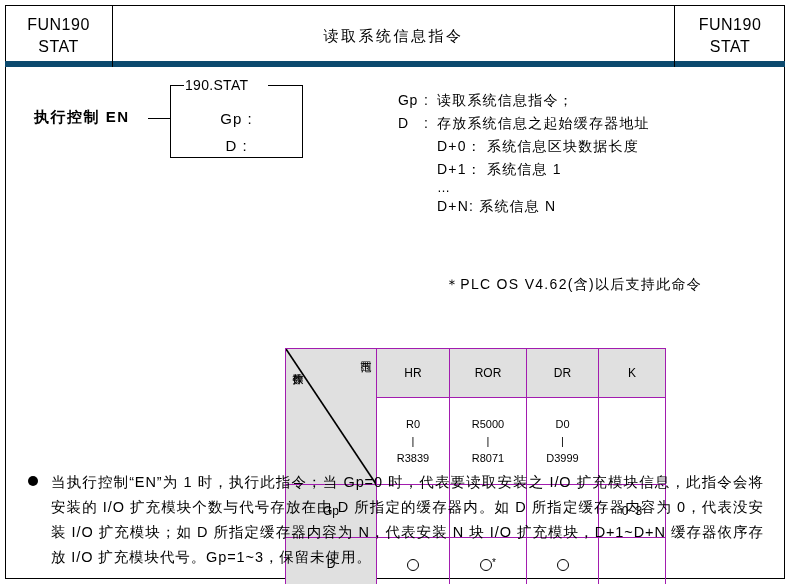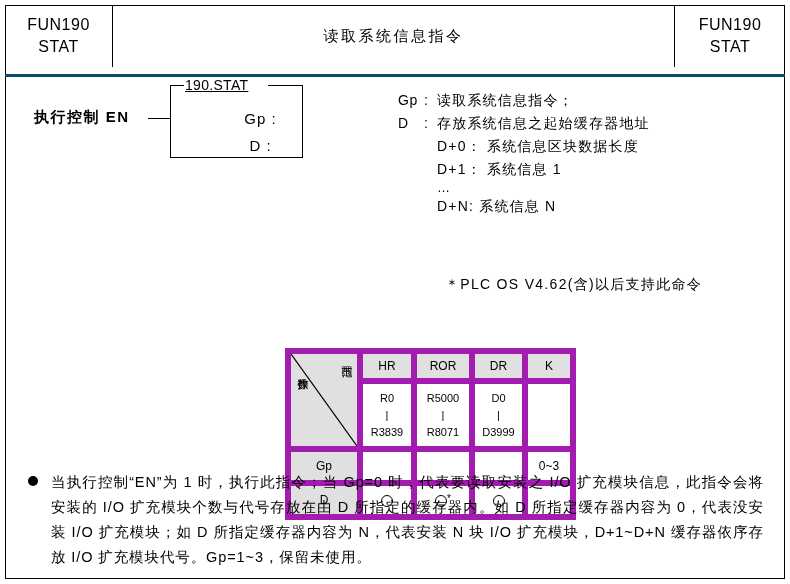--- a/index.html
+++ b/index.html
@@ -26,23 +26,23 @@
     border: 1px solid #000;
     box-sizing: border-box;
   }
 
   
   .header-row {
     position: absolute;
     left: 5px;
     top: 5px;
     width: 780px;
-    height: 72px;
+    height: 62px;
     box-sizing: border-box;
-    border-bottom: 3px solid #0c4a6e;
+    border-bottom: 6px solid #0c4a6e;
   }
   .header-cell {
     position: absolute;
     top: 0;
     height: 62px;
     display: flex;
     flex-direction: column;
     align-items: center;
     justify-content: center;
     box-sizing: border-box;
@@ -121,31 +121,29 @@
   }
   .fb-title {
     position: absolute;
     left: 184px;
     top: 77px;
     font-size: 14px;
     letter-spacing: 0.3px;
     background: #fff;
     padding: 0 1px;
     white-space: nowrap;
-    text-decoration: underline;
   }
   .fb-operand {
     position: absolute;
     width: 133px;
     left: 170px;
     text-align: center;
     font-size: 15px;
     letter-spacing: 1px;
     white-space: nowrap;
-    padding-left: 24px;
   }
   .fb-op-gp { top: 110px; }
   .fb-op-d  { top: 137px; }
 
   
   .desc {
     position: absolute;
     left: 398px;
     top: 89px;
     width: 380px;
@@ -190,25 +188,25 @@
 
   
   .op-table {
     position: absolute;
     left: 285px;
     top: 348px;
     border-collapse: collapse;
     font-size: 11px;
   }
   .op-table td, .op-table th {
-    border: 6px solid #a21caf;
+    border: 1px solid #a21caf;
     text-align: center;
     vertical-align: middle;
     font-weight: normal;
-    padding: 4px;
+    padding: 16px;
   }
   .corner-cell {
     width: 58px;
     height: 70px;
     position: relative;
     background: #e0e0e0;
     padding: 0;
   }
   .corner-diag {
     position: absolute;

